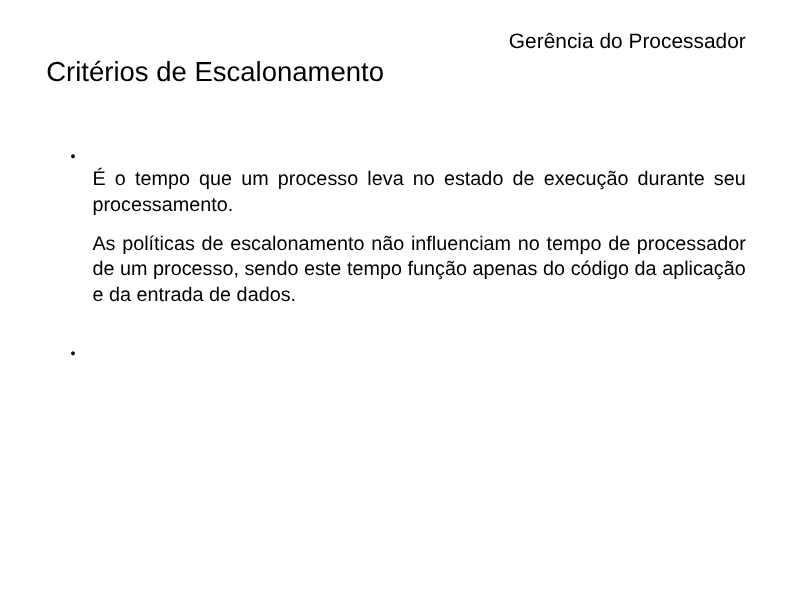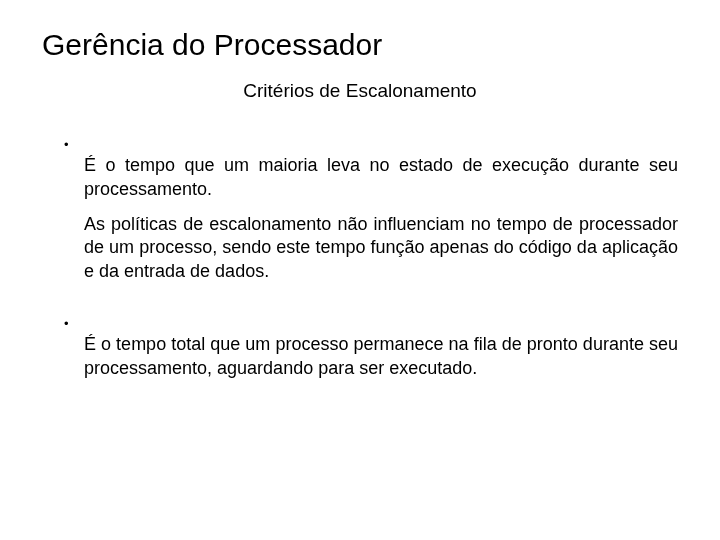--- a/index.html
+++ b/index.html
@@ -5,30 +5,30 @@
   * { margin: 0; padding: 0; box-sizing: border-box; }
   body {
     width: 720px;
     height: 540px;
     background: #ffffff;
     font-family: Arial, Helvetica, sans-serif;
     color: #000000;
     padding: 28px 42px;
   }
   .title {
-    text-align: left;
-    font-size: 30px;
+    text-align: right;
+    font-size: 19px;
     font-weight: normal;
-    margin-bottom: 18px;
+    margin-bottom: 2px;
   }
   .subtitle {
-    text-align: center;
-    font-size: 19px;
+    text-align: left;
+    font-size: 25px;
     font-weight: normal;
-    margin-bottom: 34px;
+    margin-bottom: 52px;
   }
   .bullet-section {
     margin-bottom: 32px;
     padding-left: 22px;
   }
   .bullet-row {
     display: flex;
     align-items: baseline;
     gap: 12px;
   }
@@ -57,22 +57,21 @@
 </head>
 <body>
 
 <h1 class="title">Gerência do Processador</h1>
 <h2 class="subtitle">Critérios de Escalonamento</h2>
 
 <div class="bullet-section">
   <div class="bullet-row">
     <span class="bullet-dot">•</span>
   </div>
-  <p class="body-text">É o tempo que um maioria leva no estado de execução durante seu processamento.</p>
+  <p class="body-text">É o tempo que um processo leva no estado de execução durante seu processamento.</p>
   <p class="body-text">As políticas de escalonamento não influenciam no tempo de processador de um processo, sendo este tempo função apenas do código da aplicação e da entrada de dados.</p>
 </div>
 
 <div class="bullet-section">
   <div class="bullet-row">
     <span class="bullet-dot">•</span>
   </div>
-  <p class="body-text">É o tempo total que um processo permanece na fila de pronto durante seu processamento, aguardando para ser executado.</p>
 </div>
 
 </body></html>

